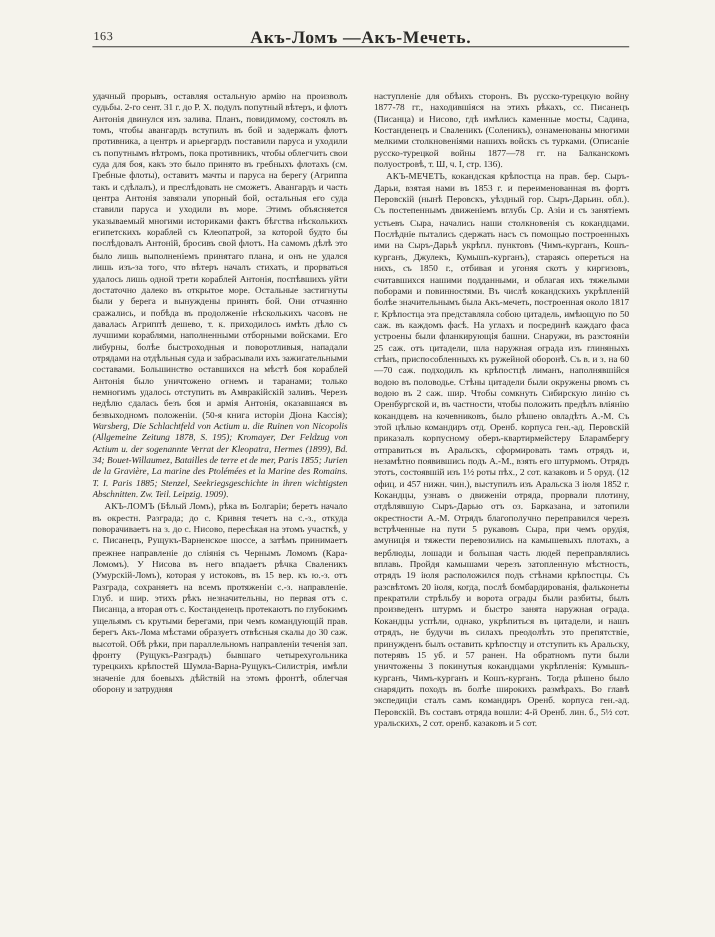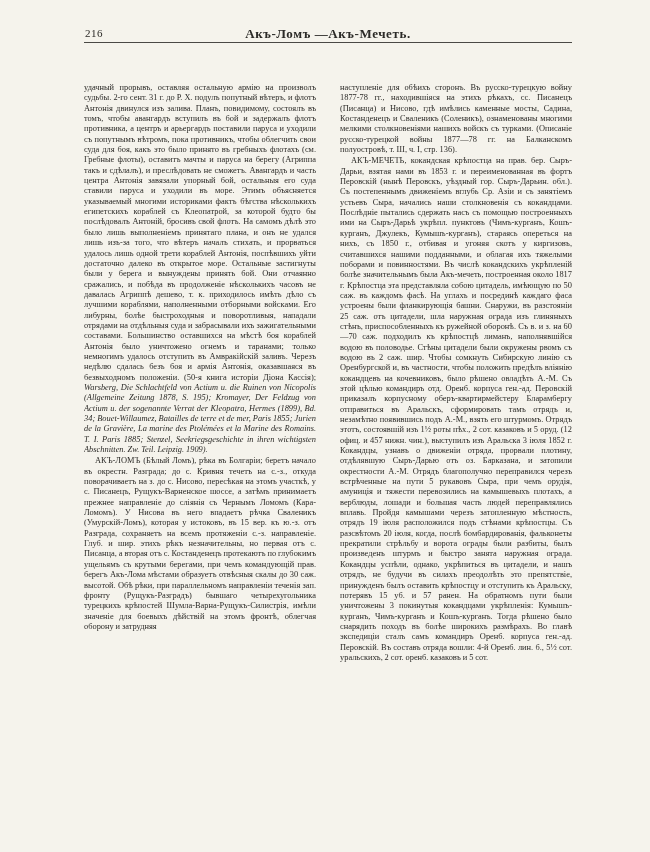--- a/index.html
+++ b/index.html
@@ -10,21 +10,21 @@
     font-family:"Liberation Serif","DejaVu Serif",serif;
     color:#2b2a27;
     overflow:hidden;
   }
   .pagenum{
     position:absolute;left:85px;top:27px;
     font-size:11px;letter-spacing:0.5px;
   }
   .running-head{
     position:absolute;top:26px;left:84px;width:488px;
-    text-align:center;font-weight:bold;font-size:13px;
+    text-align:center;font-weight:bold;font-size:16px;
     letter-spacing:0.6px;
   }
   .head-rule{
     position:absolute;top:42px;left:84px;width:488px;
     border-top:1px solid #4a4945;height:0;
   }
   .cols{
     position:absolute;top:50px;left:84px;width:488px;height:780px;
     display:flex;gap:24px;margin-top:33px;
   }
@@ -37,21 +37,21 @@
   .col p{margin:0 0 1px 0;}
   .col p.article{text-indent:11px;}
   .lead{font-weight:normal;}
   .biblio{font-style:italic;}
 </style>
 </head>
 <body>
 
 <div class="sheet">
 
-  <div class="pagenum">216</div>
+  <div class="pagenum">163</div>
 
   <div class="running-head">Акъ-Ломъ —Акъ-Мечеть.</div>
 
   <div class="head-rule"></div>
 
   <div class="cols">
 
     <div class="col">
       <p><span>удачный прорывъ, оставляя остальную армію на произволъ судьбы. 2-го сент. 31 г. до Р. X. подулъ попутный вѣтеръ, и флотъ Антонія двинулся изъ залива. Планъ, повидимому, состоялъ въ томъ, чтобы авангардъ вступилъ въ бой и задержалъ флотъ противника, а центръ и арьергардъ поставили паруса и уходили съ попутнымъ вѣтромъ, пока противникъ, чтобы облегчить свои суда для боя, какъ это было принято въ гребныхъ флотахъ (см. Гребные флоты), оставитъ мачты и паруса на берегу (Агриппа такъ и сдѣлалъ), и преслѣдовать не сможетъ. Авангардъ и часть центра Антонія завязали упорный бой, остальныя его суда ставили паруса и уходили въ море. Этимъ объясняется указываемый многими историками фактъ бѣгства нѣсколькихъ египетскихъ кораблей съ Клеопатрой, за которой будто бы послѣдовалъ Антоній, бросивъ свой флотъ. На самомъ дѣлѣ это было лишь выполненіемъ принятаго плана, и онъ не удался лишь изъ-за того, что вѣтеръ началъ стихать, и прорваться удалось лишь одной трети кораблей Антонія, поспѣвшихъ уйти достаточно далеко въ открытое море. Остальные застигнуты были у берега и вынуждены принять бой. Они отчаянно сражались, и побѣда въ продолженіе нѣсколькихъ часовъ не давалась Агриппѣ дешево, т. к. приходилось имѣть дѣло съ лучшими кораблями, наполненными отборными войсками. Его либурны, болѣе быстроходныя и поворотливыя, нападали отрядами на отдѣльныя суда и забрасывали ихъ зажигательными составами. Большинство оставшихся на мѣстѣ боя кораблей Антонія было уничтожено огнемъ и таранами; только немногимъ удалось отступить въ Амвракійскій заливъ. Черезъ недѣлю сдалась безъ боя и армія Антонія, оказавшаяся въ безвыходномъ положеніи. (50-я книга исторіи Діона Кассія); </span><span class="biblio">Warsberg, Die Schlachtfeld von Actium u. die Ruinen von Nicopolis (Allgemeine Zeitung 1878, S. 195); Kromayer, Der Feldzug von Actium u. der sogenannte Verrat der Kleopatra, Hermes (1899), Bd. 34; Bouet-Willaumez, Batailles de terre et de mer, Paris 1855; Jurien de la Gravière, La marine des Ptolémées et la Marine des Romains. T. I. Paris 1885; Stenzel, Seekriegsgeschichte in ihren wichtigsten Abschnitten. Zw. Teil. Leipzig. 1909).</span></p>
       <p class="article"><b class="lead">АКЪ-ЛОМЪ (Бѣлый Ломъ),</b><span> рѣка въ Болгаріи; беретъ начало въ окрестн. Разграда; до с. Кривня течетъ на с.-з., откуда поворачиваетъ на з. до с. Нисово, пересѣкая на этомъ участкѣ, у с. Писанецъ, Рущукъ-Варненское шоссе, а затѣмъ принимаетъ прежнее направленіе до сліянія съ Чернымъ Ломомъ (Кара-Ломомъ). У Нисова въ него впадаетъ рѣчка Сваленикъ (Умурскій-Ломъ), которая у истоковъ, въ 15 вер. къ ю.-з. отъ Разграда, сохраняетъ на всемъ протяженіи с.-з. направленіе. Глуб. и шир. этихъ рѣкъ незначительны, но первая отъ с. Писанца, а вторая отъ с. Костанденецъ протекаютъ по глубокимъ ущельямъ съ крутыми берегами, при чемъ командующій прав. берегъ Акъ-Лома мѣстами образуетъ отвѣсныя скалы до 30 саж. высотой. Обѣ рѣки, при параллельномъ направленіи теченія зап. фронту (Рущукъ-Разградъ) бывшаго четырехугольника турецкихъ крѣпостей Шумла-Варна-Рущукъ-Силистрія, имѣли значеніе для боевыхъ дѣйствій на этомъ фронтѣ, облегчая оборону и затрудняя</span></p>

